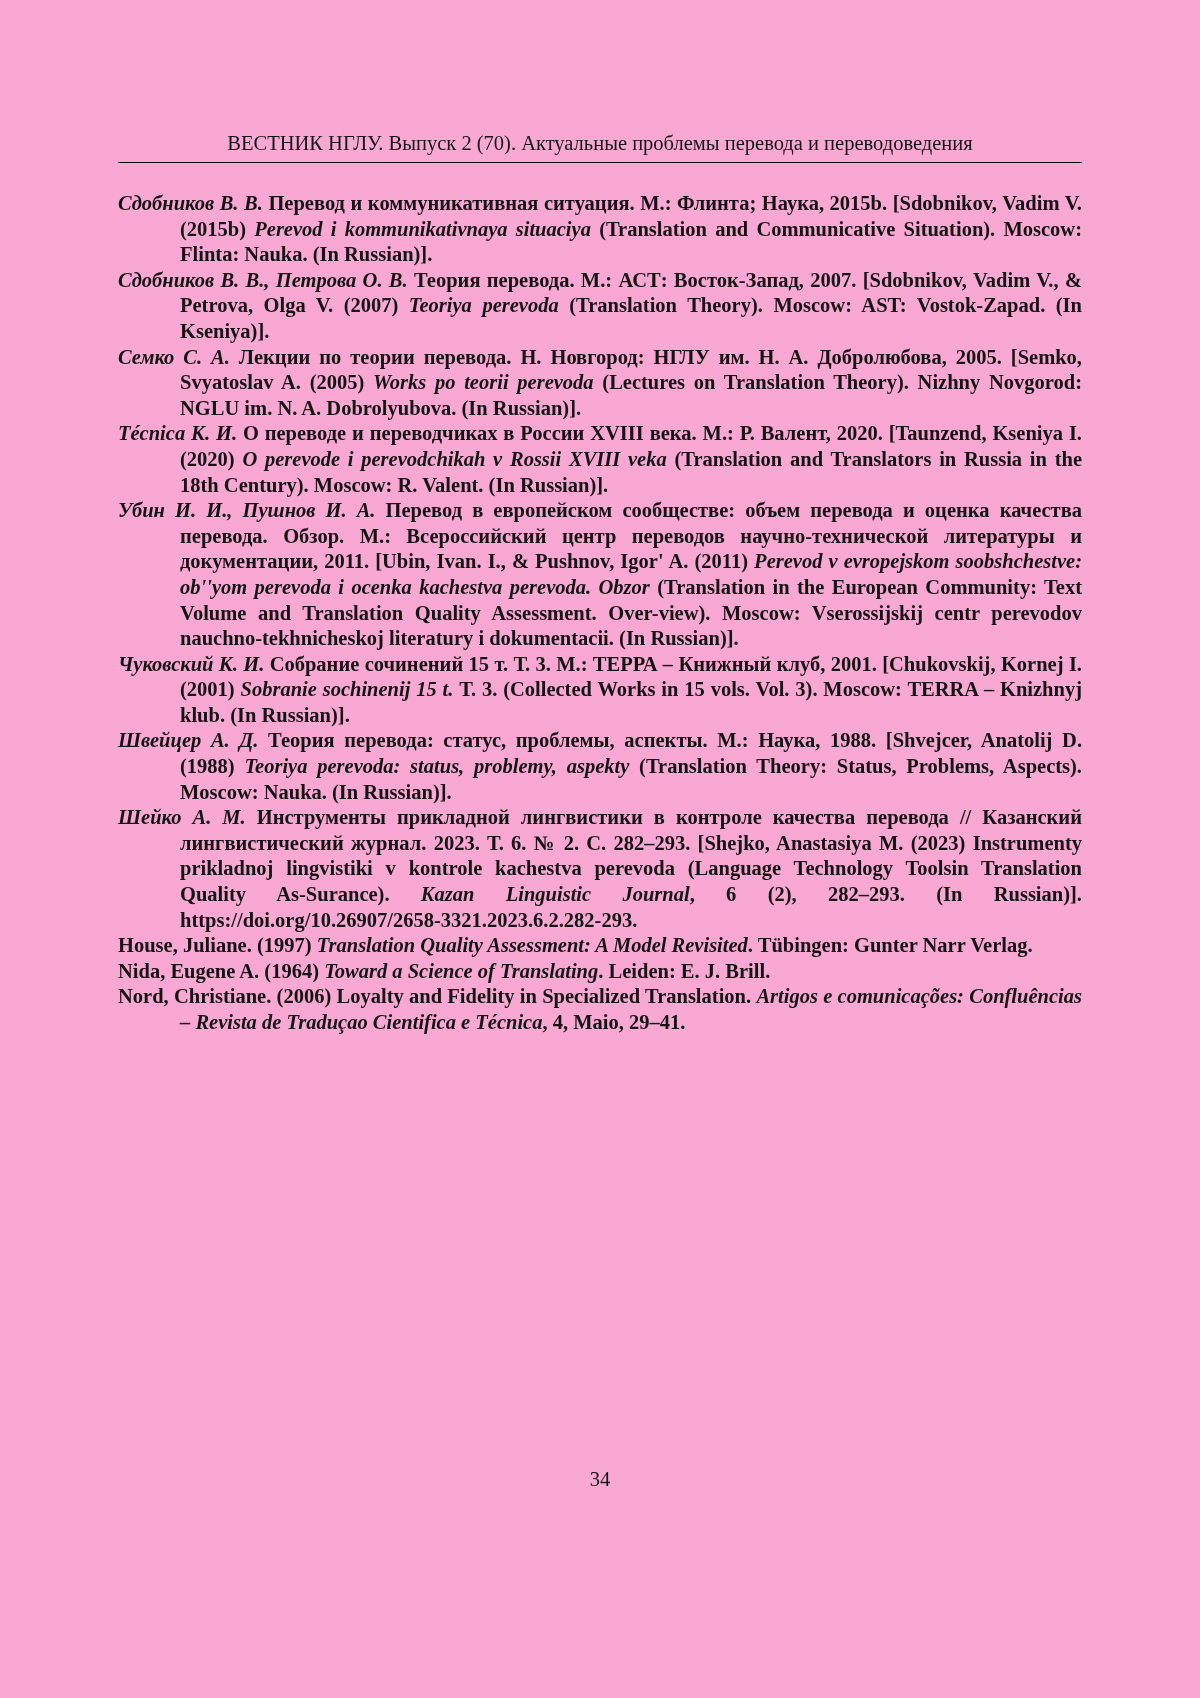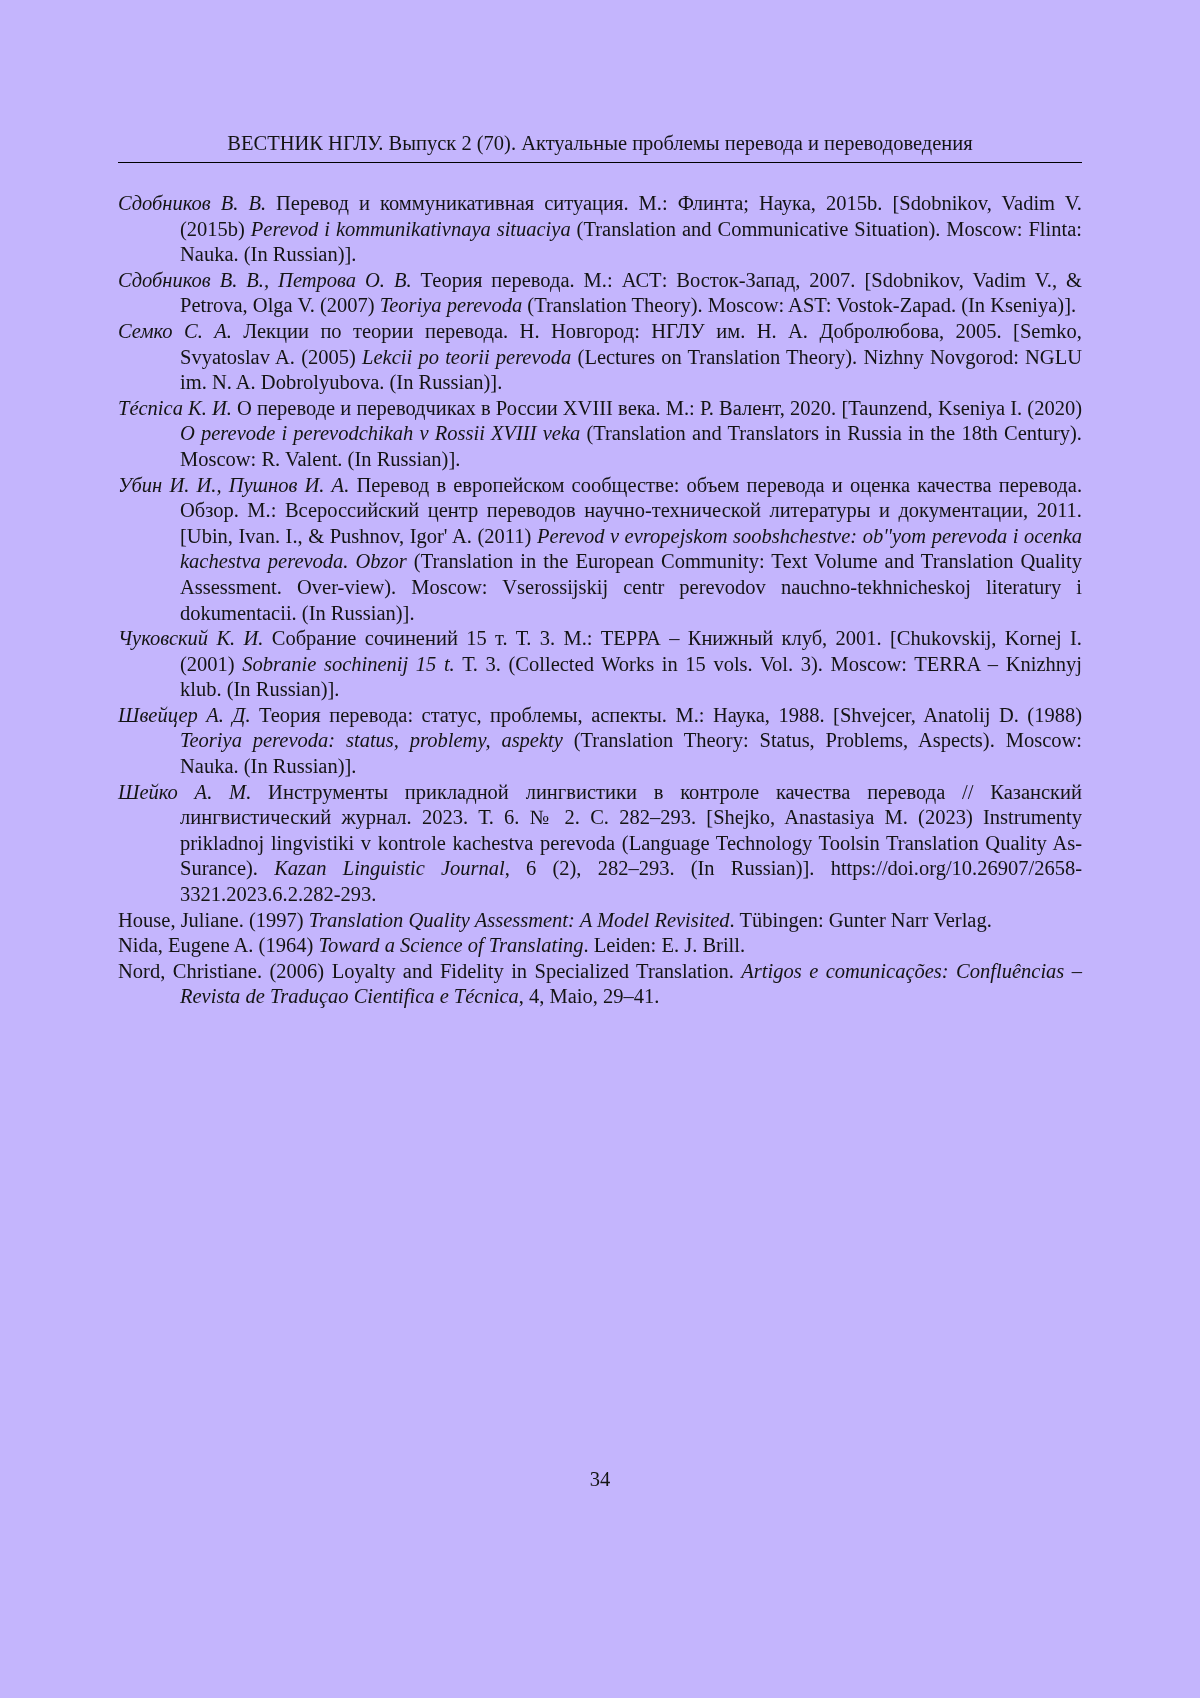--- a/index.html
+++ b/index.html
@@ -10,21 +10,21 @@
   body {
     width: 1200px;
     height: 1698px;
     font-family: "Liberation Serif", serif;
     color: #141414;
   }
   .page {
     position: relative;
     width: 1200px;
     height: 1698px;
-    background: #c4b5fd;
+    background: #f9a8d4;
     overflow: hidden;
   }
   .header-title {
     position: absolute;
     top: 131px;
     left: 118px;
     width: 964px;
     text-align: center;
     font-size: 20.5px;
     line-height: 25px;
@@ -43,20 +43,21 @@
     left: 118px;
     width: 964px;
   }
   .ref {
     margin: 0;
     font-size: 20.5px;
     line-height: 25.6px;
     text-align: justify;
     padding-left: 62px;
     text-indent: -62px;
+    font-weight: bold;
   }
   .it {
     font-style: italic;
   }
   .page-number {
     position: absolute;
     top: 1468px;
     left: 0;
     width: 1200px;
     text-align: center;
@@ -66,21 +67,21 @@
 </head>
 <body>
 
 <div class="page">
   <div class="header-title">ВЕСТНИК НГЛУ. Выпуск 2 (70). Актуальные проблемы перевода и переводоведения</div>
   <div class="header-rule"></div>
 
   <div class="references">
       <p class="ref"><span class="it">Сдобников В. В.</span><span> Перевод и коммуникативная ситуация. М.: Флинта; Наука, 2015b. [Sdobnikov, Vadim V. (2015b) </span><span class="it">Perevod i kommunikativnaya situaciya</span><span> (Translation and Communicative Situation). Moscow: Flinta: Nauka. (In Russian)].</span></p>
       <p class="ref"><span class="it">Сдобников В. В., Петрова О. В.</span><span> Теория перевода. М.: АСТ: Восток-Запад, 2007. [Sdobnikov, Vadim V., &amp; Petrova, Olga V. (2007) </span><span class="it">Teoriya perevoda</span><span> (Translation Theory). Moscow: AST: Vostok-Zapad. (In Kseniya)].</span></p>
-      <p class="ref"><span class="it">Семко С. А.</span><span> Лекции по теории перевода. Н. Новгород: НГЛУ им. Н. А. Добролюбова, 2005. [Semko, Svyatoslav A. (2005) </span><span class="it">Lekcii po teorii perevoda</span><span> (Lectures on Translation Theory). Nizhny Novgorod: NGLU im. N. A. Dobrolyubova. (In Russian)].</span></p>
+      <p class="ref"><span class="it">Семко С. А.</span><span> Лекции по теории перевода. Н. Новгород: НГЛУ им. Н. А. Добролюбова, 2005. [Semko, Svyatoslav A. (2005) </span><span class="it">Works po teorii perevoda</span><span> (Lectures on Translation Theory). Nizhny Novgorod: NGLU im. N. A. Dobrolyubova. (In Russian)].</span></p>
       <p class="ref"><span class="it">Técnica К. И.</span><span> О переводе и переводчиках в России XVIII века. М.: Р. Валент, 2020. [Taunzend, Kseniya I. (2020) </span><span class="it">O perevode i perevodchikah v Rossii XVIII veka</span><span> (Translation and Translators in Russia in the 18th Century). Moscow: R. Valent. (In Russian)].</span></p>
       <p class="ref"><span class="it">Убин И. И., Пушнов И. А.</span><span> Перевод в европейском сообществе: объем перевода и оценка качества перевода. Обзор. М.: Всероссийский центр переводов научно-технической литературы и документации, 2011. [Ubin, Ivan. I., &amp; Pushnov, Igor' A. (2011) </span><span class="it">Perevod v evropejskom soobshchestve: ob''yom perevoda i ocenka kachestva perevoda. Obzor</span><span> (Translation in the European Community: Text Volume and Translation Quality Assessment. Over-view). Moscow: Vserossijskij centr perevodov nauchno-tekhnicheskoj literatury i dokumentacii. (In Russian)].</span></p>
       <p class="ref"><span class="it">Чуковский К. И.</span><span> Собрание сочинений 15 т. Т. 3. М.: ТЕРРА – Книжный клуб, 2001. [Chukovskij, Kornej I. (2001) </span><span class="it">Sobranie sochinenij 15 t.</span><span> Т. 3. (Collected Works in 15 vols. Vol. 3). Moscow: TERRA – Knizhnyj klub. (In Russian)].</span></p>
       <p class="ref"><span class="it">Швейцер А. Д.</span><span> Теория перевода: статус, проблемы, аспекты. М.: Наука, 1988. [Shvejcer, Anatolij D. (1988) </span><span class="it">Teoriya perevoda: status, problemy, aspekty</span><span> (Translation Theory: Status, Problems, Aspects). Moscow: Nauka. (In Russian)].</span></p>
       <p class="ref"><span class="it">Шейко А. М.</span><span> Инструменты прикладной лингвистики в контроле качества перевода // Казанский лингвистический журнал. 2023. Т. 6. № 2. С. 282–293. [Shejko, Anastasiya M. (2023) Instrumenty prikladnoj lingvistiki v kontrole kachestva perevoda (Language Technology Toolsin Translation Quality As-Surance). </span><span class="it">Kazan Linguistic Journal</span><span>, 6 (2), 282–293. (In Russian)]. https://doi.org/10.26907/2658-3321.2023.6.2.282-293.</span></p>
       <p class="ref"><span>House, Juliane. (1997) </span><span class="it">Translation Quality Assessment: A Model Revisited</span><span>. Tübingen: Gunter Narr Verlag.</span></p>
       <p class="ref"><span>Nida, Eugene A. (1964) </span><span class="it">Toward a Science of Translating</span><span>. Leiden: E. J. Brill.</span></p>
       <p class="ref"><span>Nord, Christiane. (2006) Loyalty and Fidelity in Specialized Translation. </span><span class="it">Artigos e comunicações: Confluências – Revista de Traduçao Cientifica e Técnica</span><span>, 4, Maio, 29–41.</span></p>
     </div>
 

